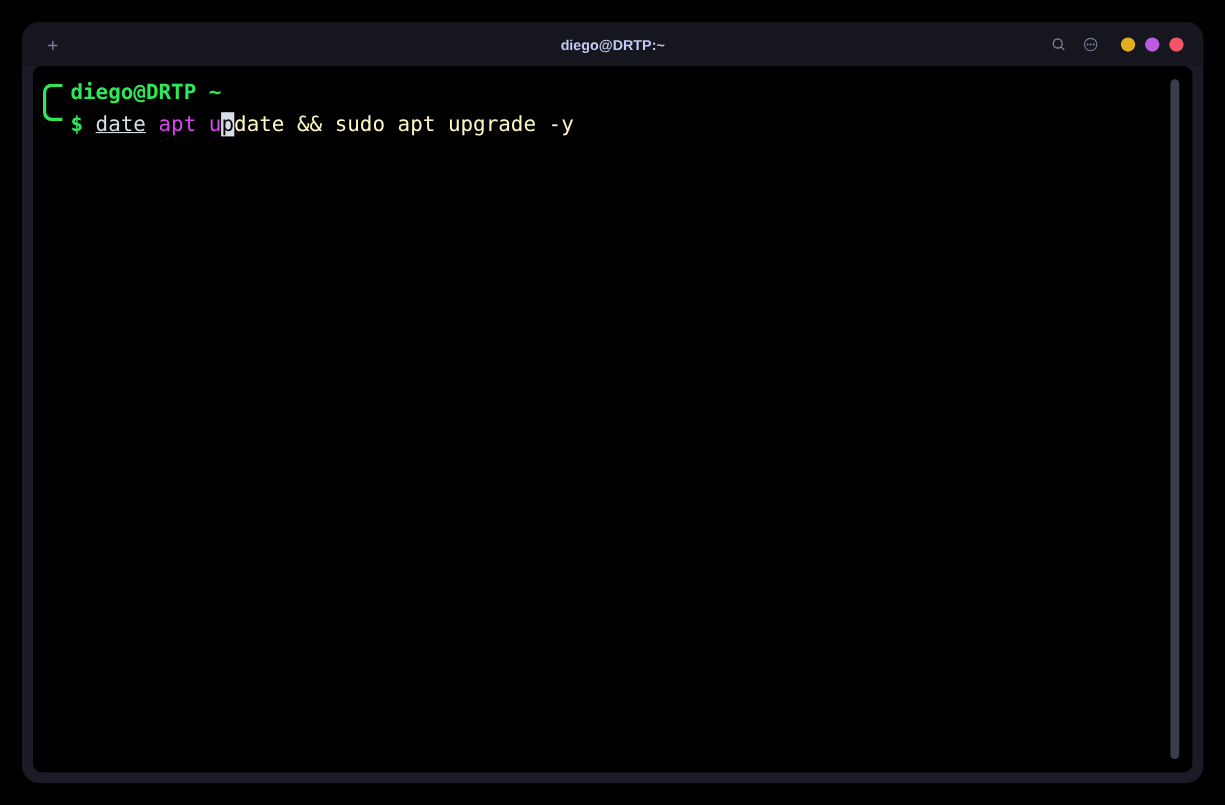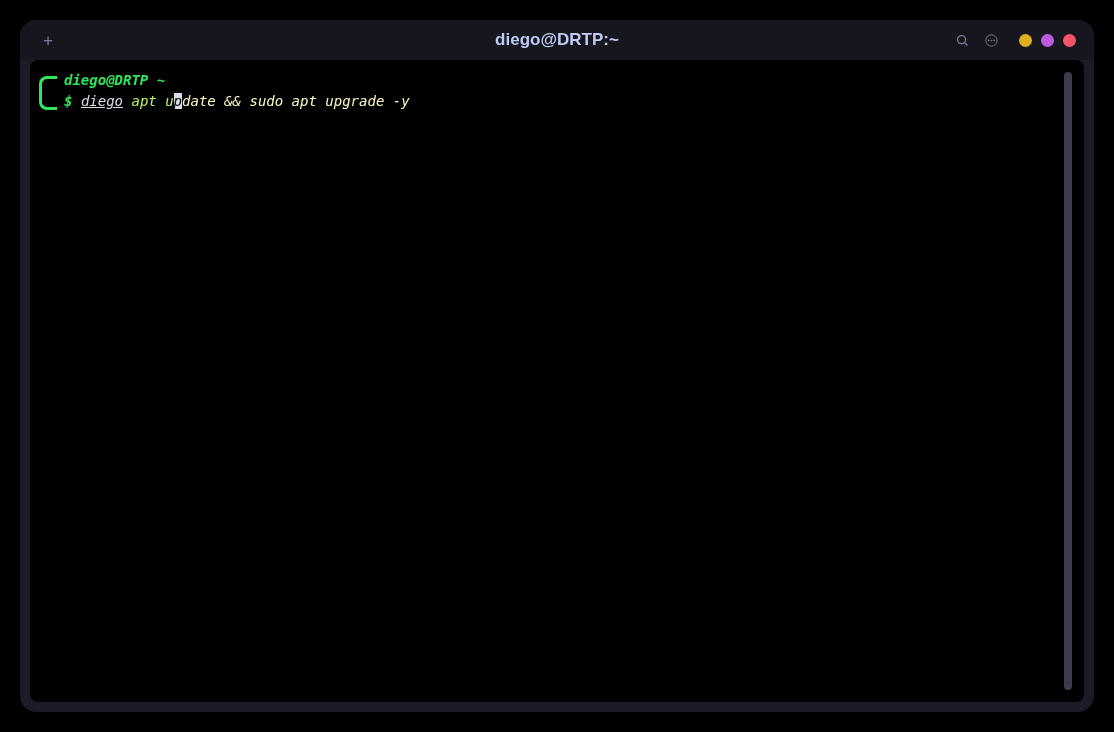--- a/index.html
+++ b/index.html
@@ -52,21 +52,21 @@
       cursor: pointer;
       width: 20px;
       text-align: center;
     }
     
     .titlebar-title {
       position: absolute;
       left: 50%;
       transform: translateX(-50%);
       color: #c0caf5;
-      font-size: 17px;
+      font-size: 13px;
       font-weight: 600;
       font-family: -apple-system, 'Segoe UI', sans-serif;
     }
     
     .titlebar-right {
       margin-left: auto;
       display: flex;
       align-items: center;
       gap: 14px;
     }
@@ -106,25 +106,24 @@
       background: #000;
       margin: 0 10px 10px 10px;
       border-radius: 8px;
       padding: 10px 12px 10px 6px;
       position: relative;
       display: flex;
     }
     
     .terminal-content {
       flex: 1;
-      font-size: 14px;
+      font-size: 19px;
       line-height: 1.5;
       position: relative;
       padding-left: 4px;
-      font-style: italic;
     }
     
     .prompt-bracket {
       position: absolute;
       left: 3px;
       top: 6px;
       width: 18px;
       height: 34px;
       border-left: 3px solid #2ee85a;
       border-top: 3px solid #2ee85a;
@@ -157,21 +156,21 @@
       color: #2ee85a;
       font-weight: bold;
     }
     
     .cmd-sudo {
       color: #d8dee9;
       text-decoration: underline;
     }
     
     .cmd-typed {
-      color: #bef264;
+      color: #d946ef;
     }
     
     .cmd-suggestion {
       color: #fef9c3;
     }
     
     .cursor-char {
       background: #d8dee9;
       color: #000;
     }
@@ -216,18 +215,18 @@
         <div class="control-dot dot-purple"></div>
         <div class="control-dot dot-red"></div>
       </div>
     </div>
   </div>
 
   <div class="terminal-body">
     <div class="terminal-content">
       <div class="prompt-bracket"></div>
       <div class="prompt-line1"><span class="user-host">diego@DRTP</span><span class="path"> <span>~</span></span></div>
-      <div class="prompt-line2"><span class="dollar">$</span> <span class="cmd-sudo">diego</span><span class="cmd-typed"> apt u</span><span class="cursor-char">p</span><span class="cmd-suggestion">date &amp;&amp; sudo apt upgrade -y</span></div>
+      <div class="prompt-line2"><span class="dollar">$</span> <span class="cmd-sudo">date</span><span class="cmd-typed"> apt u</span><span class="cursor-char">p</span><span class="cmd-suggestion">date &amp;&amp; sudo apt upgrade -y</span></div>
     </div>
     <div class="scrollbar"></div>
   </div>
 
 </div>
 
 </body></html>

